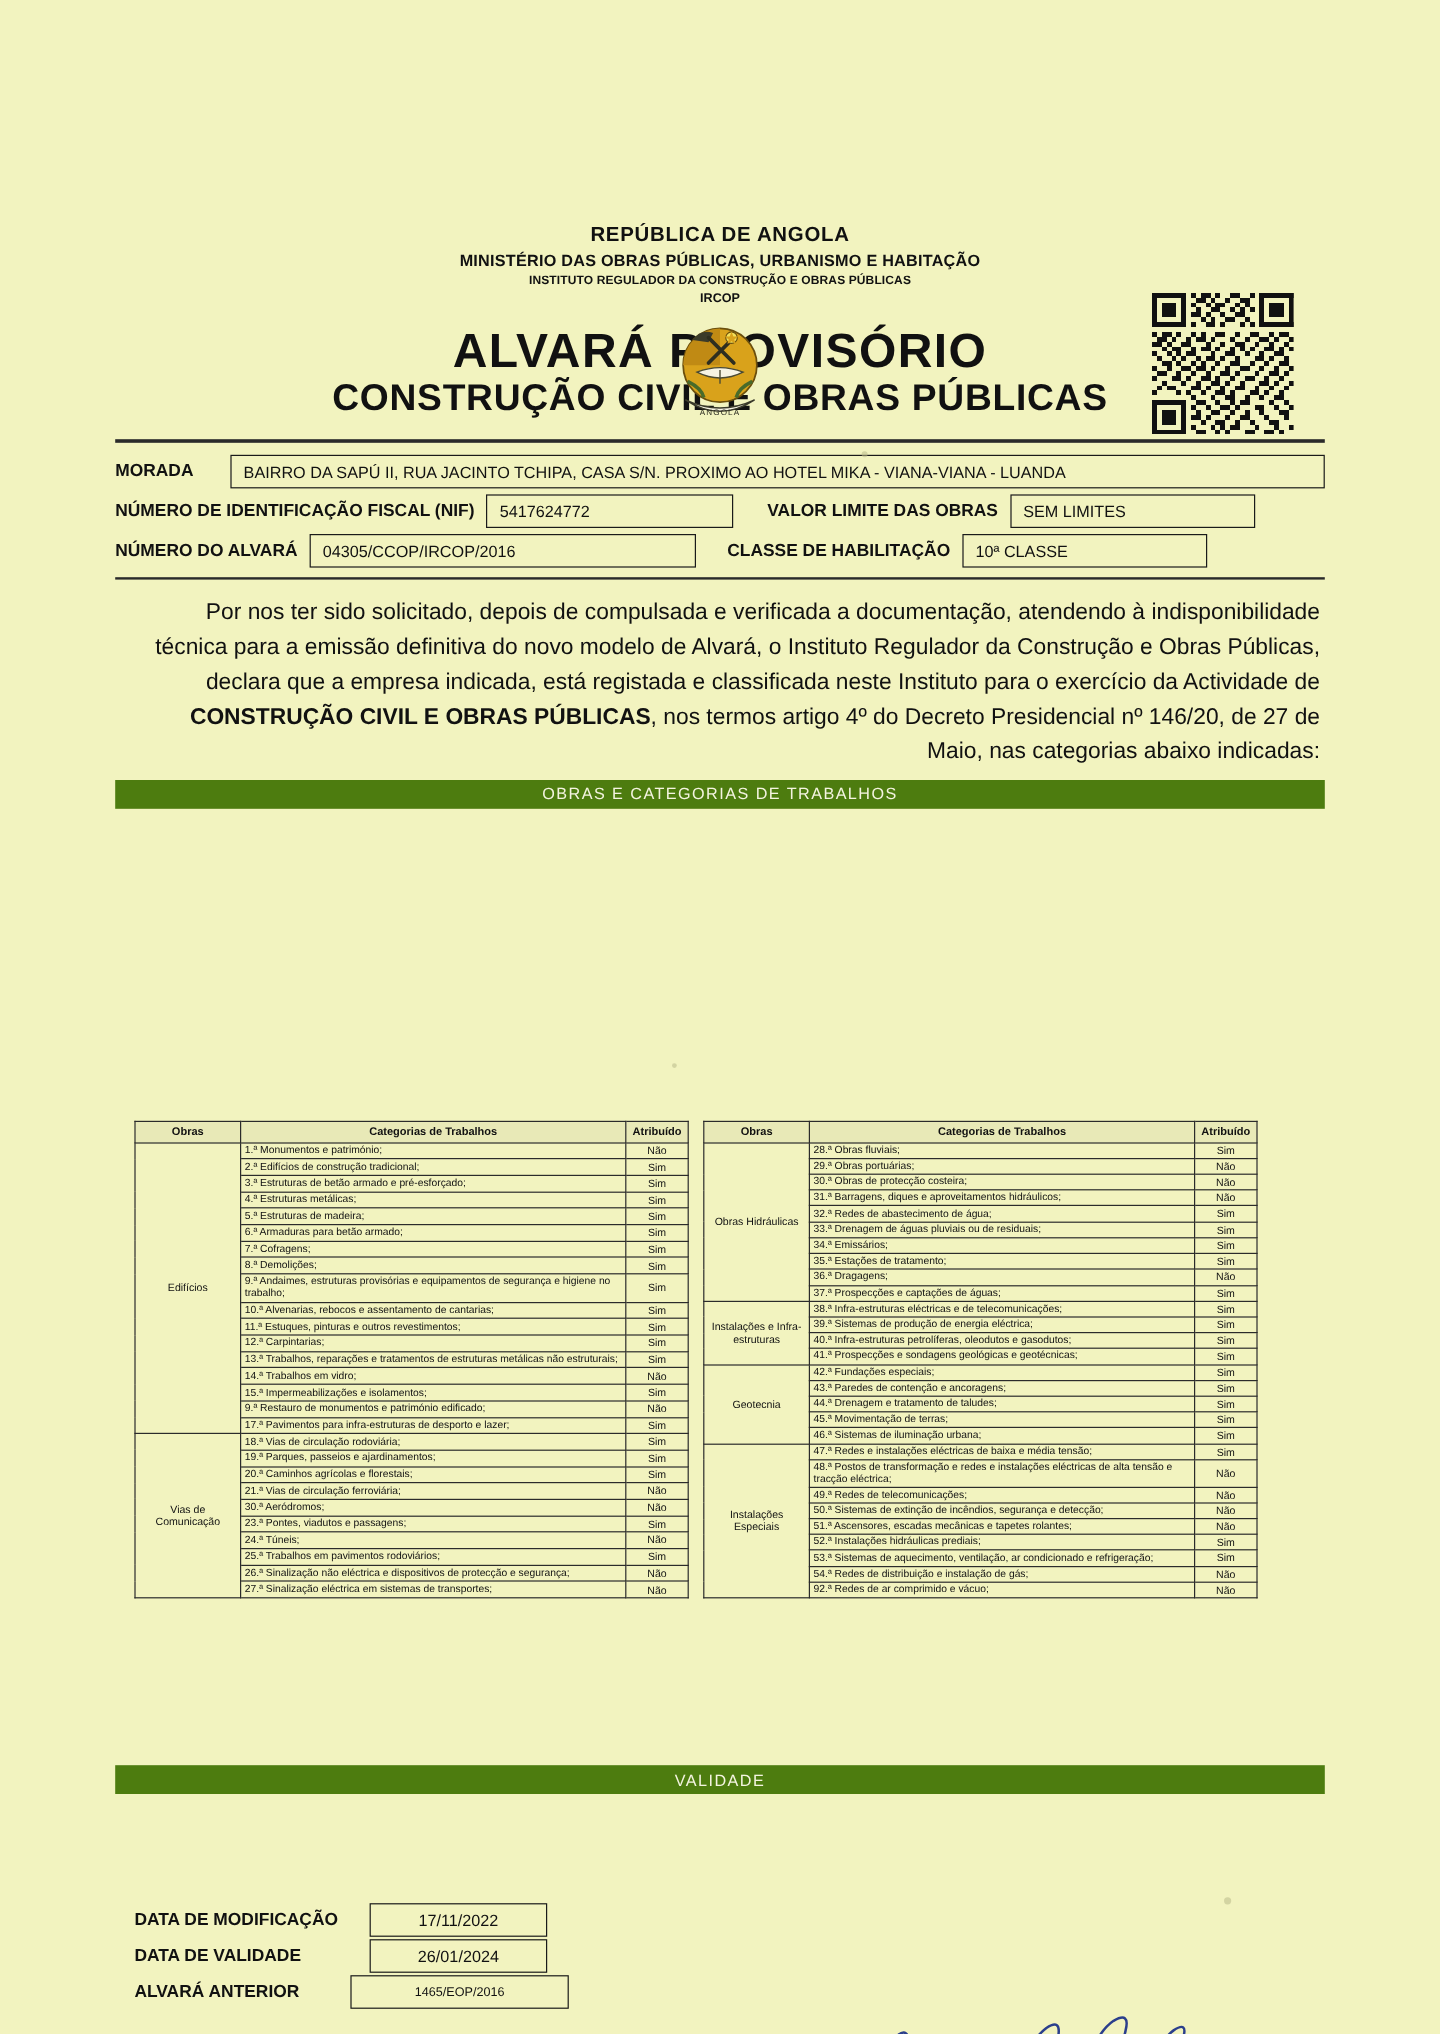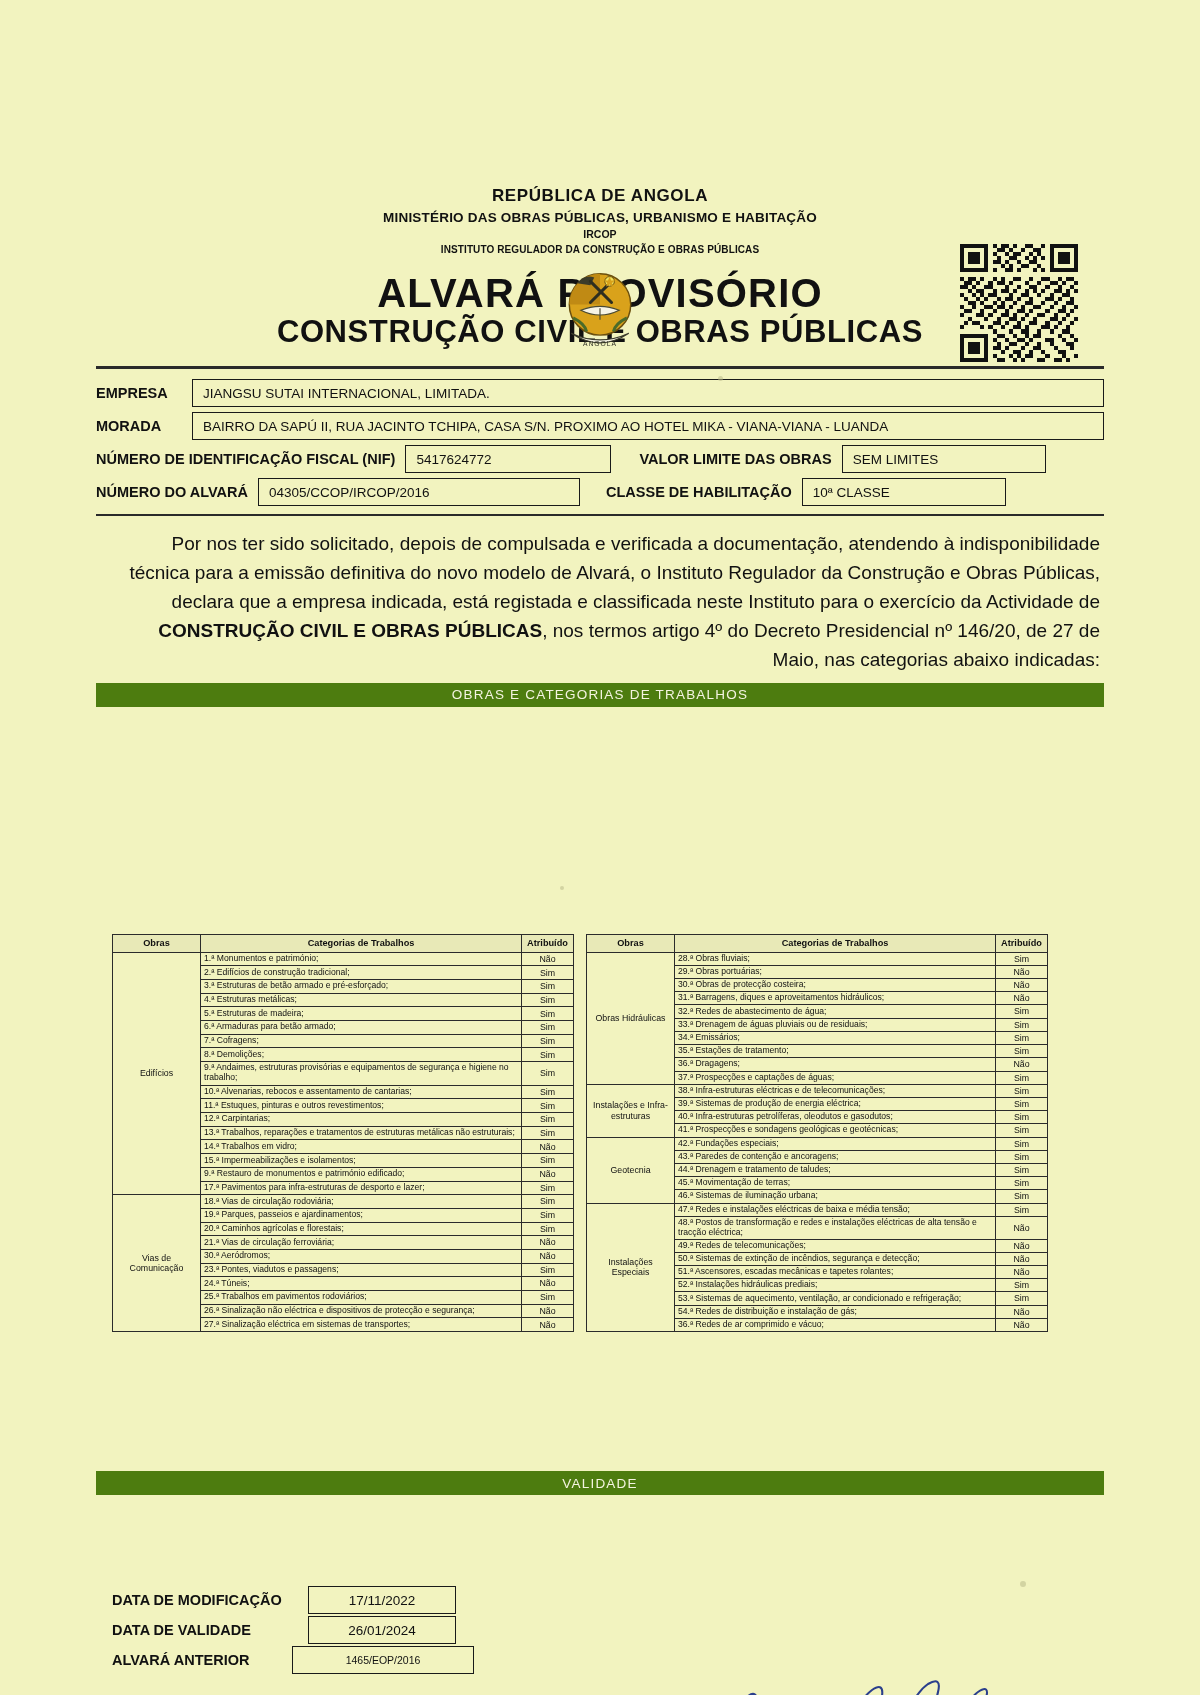--- a/index.html
+++ b/index.html
@@ -324,33 +324,29 @@
       <path d="M30 48 q20 -8 40 0 q-20 10 -40 0 z" fill="#f6f3e4" stroke="#4a4a33" stroke-width="1.2"></path>
       <path d="M50 46 v12" stroke="#4a4a33" stroke-width="1.2"></path>
       <path d="M22 56 q12 6 14 14 M78 56 q-12 6 -14 14" stroke="#4a6b2a" stroke-width="3" fill="none"></path>
       <path d="M20 72 q30 14 60 0 q-30 20 -60 0 z" fill="#f6f3e4" stroke="#3a3a2a" stroke-width="1.3"></path>
       <text x="50" y="85" font-size="7" font-family="'Liberation Sans',sans-serif" text-anchor="middle" fill="#2b2b20" letter-spacing="1">ANGOLA</text>
     </svg>
   </div>
 
   <div class="hdr hdr-1">REPÚBLICA DE ANGOLA</div>
   <div class="hdr hdr-2">MINISTÉRIO DAS OBRAS PÚBLICAS, URBANISMO E HABITAÇÃO</div>
+  <div class="hdr hdr-3">INSTITUTO REGULADOR DA CONSTRUÇÃO E OBRAS PÚBLICAS</div>
   <div class="hdr hdr-4">IRCOP</div>
-  <div class="hdr hdr-3">INSTITUTO REGULADOR DA CONSTRUÇÃO E OBRAS PÚBLICAS</div>
 
   <div class="title1">ALVARÁ PROVISÓRIO</div>
   <div class="title2">CONSTRUÇÃO CIVIL E OBRAS PÚBLICAS</div>
 
   <div class="rule"></div>
 
   <div class="fields">
-    <div class="frow">
-      <div class="flabel" style="width:96px">EMPRESA</div>
-      <div class="fbox">JIANGSU SUTAI INTERNACIONAL, LIMITADA.</div>
-    </div>
     <div class="frow">
       <div class="flabel" style="width:96px">MORADA</div>
       <div class="fbox">BAIRRO DA SAPÚ II, RUA JACINTO TCHIPA, CASA S/N. PROXIMO AO HOTEL MIKA - VIANA-VIANA - LUANDA</div>
     </div>
     <div class="frow split">
       <div class="flabel">NÚMERO DE IDENTIFICAÇÃO FISCAL (NIF)</div>
       <div class="fbox fixed" style="width:206px">5417624772</div>
       <div class="flabel" style="padding-left:28px">VALOR LIMITE DAS OBRAS</div>
       <div class="fbox fixed" style="width:204px">SEM LIMITES</div>
     </div>
@@ -618,21 +614,21 @@
           </tr>
           <tr>
             <td class="desc">53.ª Sistemas de aquecimento, ventilação, ar condicionado e refrigeração;</td>
             <td class="atr">Sim</td>
           </tr>
           <tr>
             <td class="desc">54.ª Redes de distribuição e instalação de gás;</td>
             <td class="atr">Não</td>
           </tr>
           <tr>
-            <td class="desc">36.ª Redes de ar comprimido e vácuo;</td>
+            <td class="desc">92.ª Redes de ar comprimido e vácuo;</td>
             <td class="atr">Não</td>
           </tr>
         </tbody>
     </table>
   </div>
 
   <div class="banner validade" style="position:absolute;top:1285px;left:96px;right:96px;margin:0;width:auto">VALIDADE</div>
 
   <div class="valbox">
     <div class="vrow">

